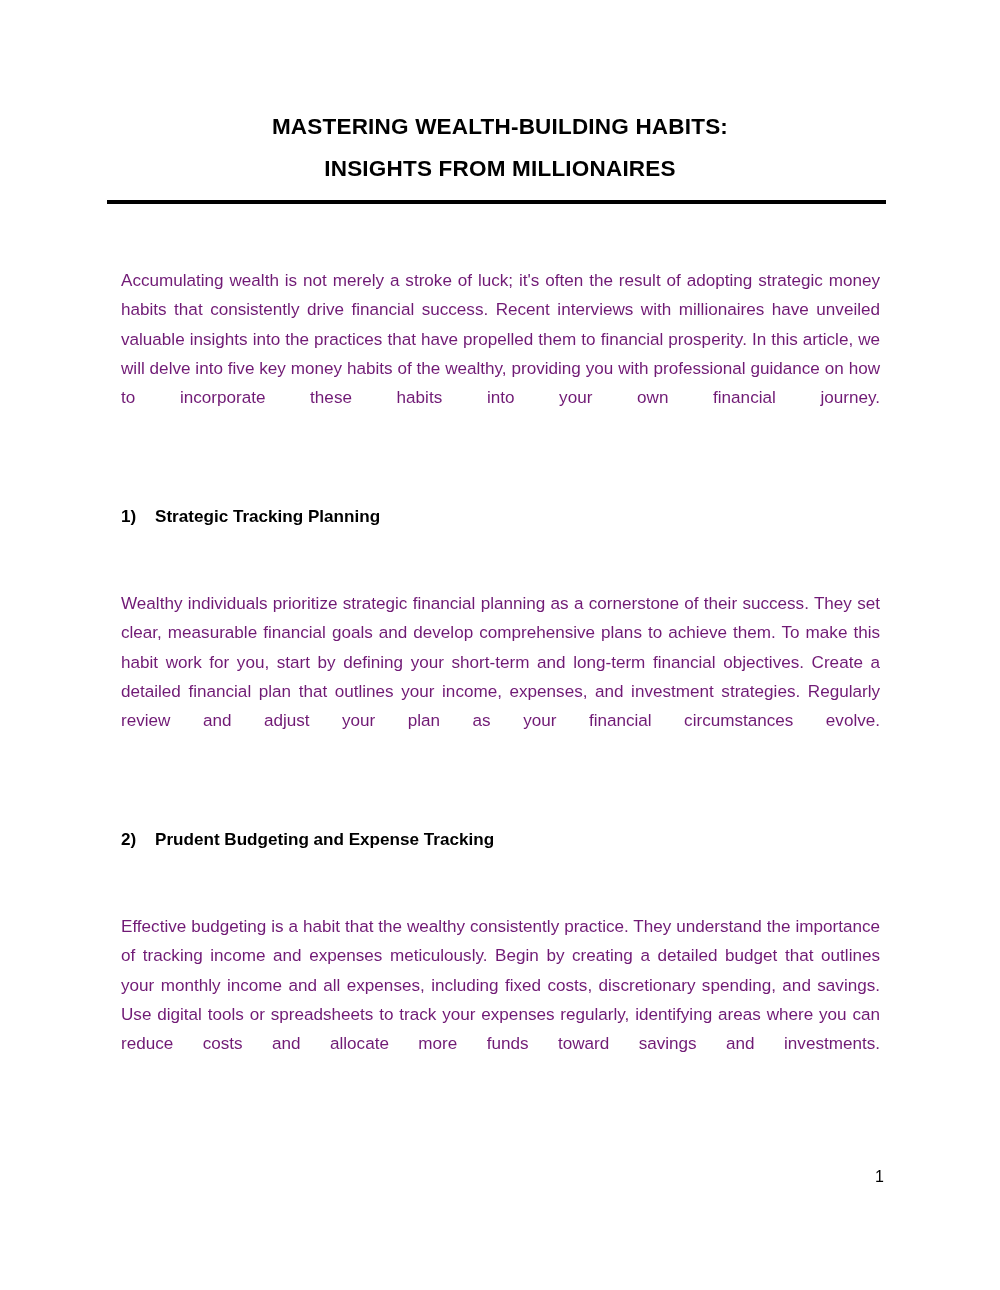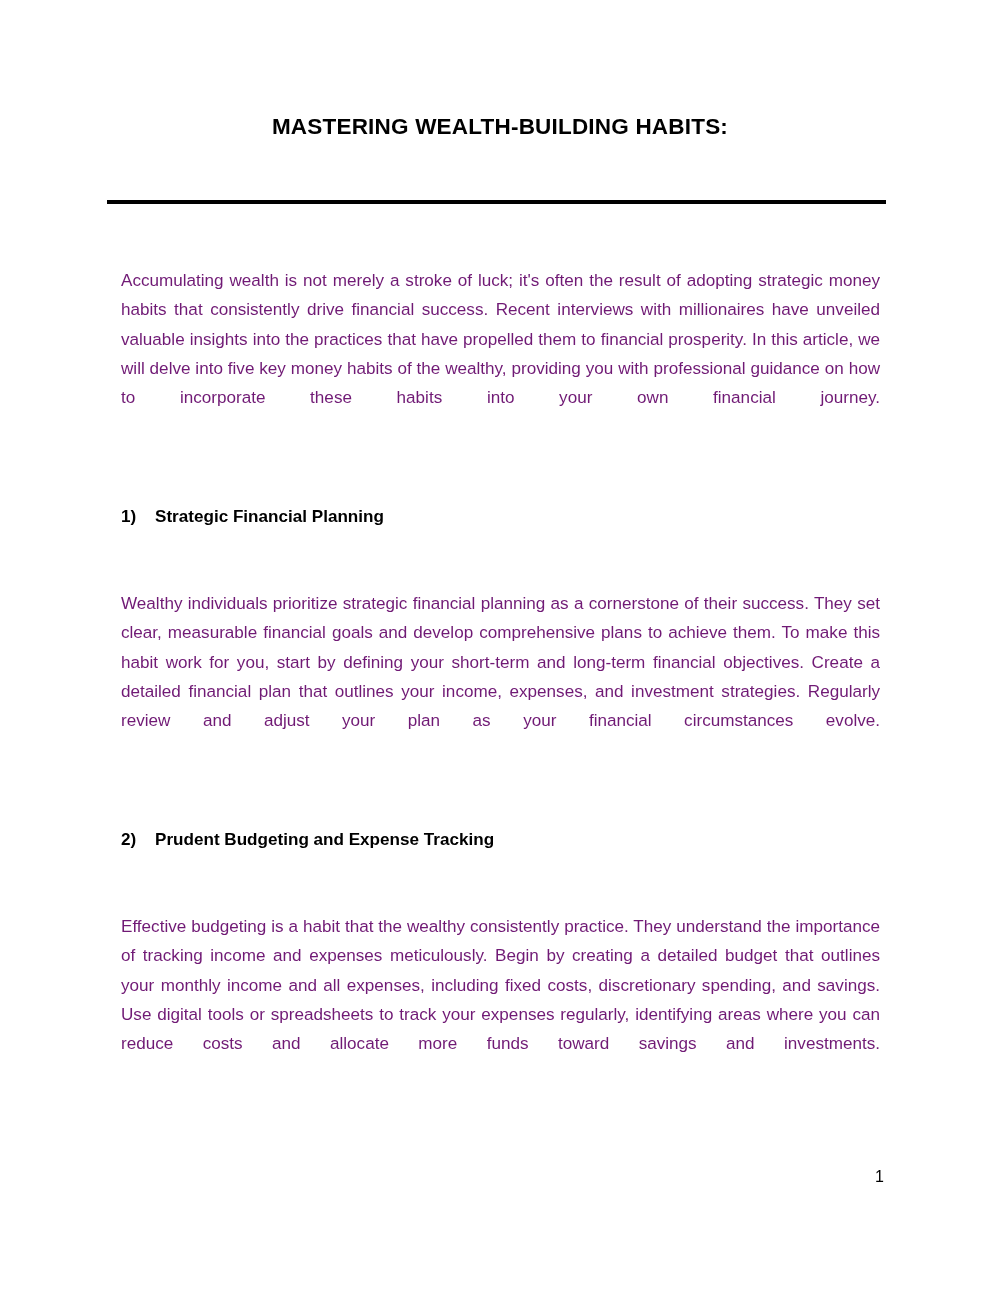--- a/index.html
+++ b/index.html
@@ -98,32 +98,33 @@
     color: #000000;
   }
 </style>
 </head>
 <body>
 
 <div class="page">
 
   <div class="title-block">
     <div class="doc-title-line">MASTERING WEALTH-BUILDING HABITS:</div>
+    <div class="doc-title-line">INSIGHTS FROM MILLIONAIRES</div>
   </div>
 
   <div class="title-rule"></div>
 
   <div class="content">
 
     <p class="body-para">Accumulating wealth is not merely a stroke of luck; it's often the result of adopting strategic money habits that consistently drive financial success. Recent interviews with millionaires have unveiled valuable insights into the practices that have propelled them to financial prosperity. In this article, we will delve into five key money habits of the wealthy, providing you with professional guidance on how to incorporate these habits into your own financial journey.</p>
 
     <div class="gap-before-heading"></div>
 
     <h2 class="section-heading">
-      <span class="num">1)</span><span>Strategic Financial Planning</span>
+      <span class="num">1)</span><span>Strategic Tracking Planning</span>
     </h2>
 
     <div class="gap-after-heading"></div>
 
     <p class="body-para">Wealthy individuals prioritize strategic financial planning as a cornerstone of their success. They set clear, measurable financial goals and develop comprehensive plans to achieve them. To make this habit work for you, start by defining your short-term and long-term financial objectives. Create a detailed financial plan that outlines your income, expenses, and investment strategies. Regularly review and adjust your plan as your financial circumstances evolve.</p>
 
     <div class="gap-before-heading"></div>
 
     <h2 class="section-heading">
       <span class="num">2)</span><span>Prudent Budgeting and Expense Tracking</span>

